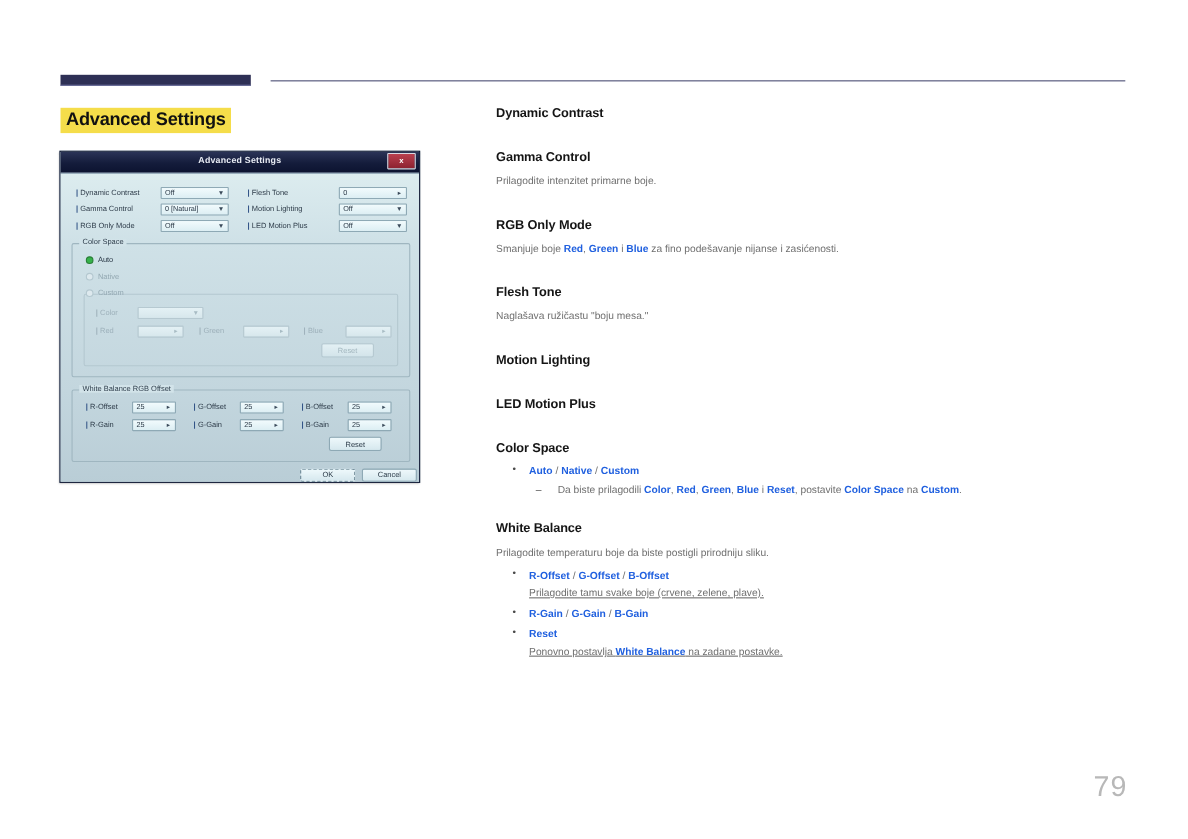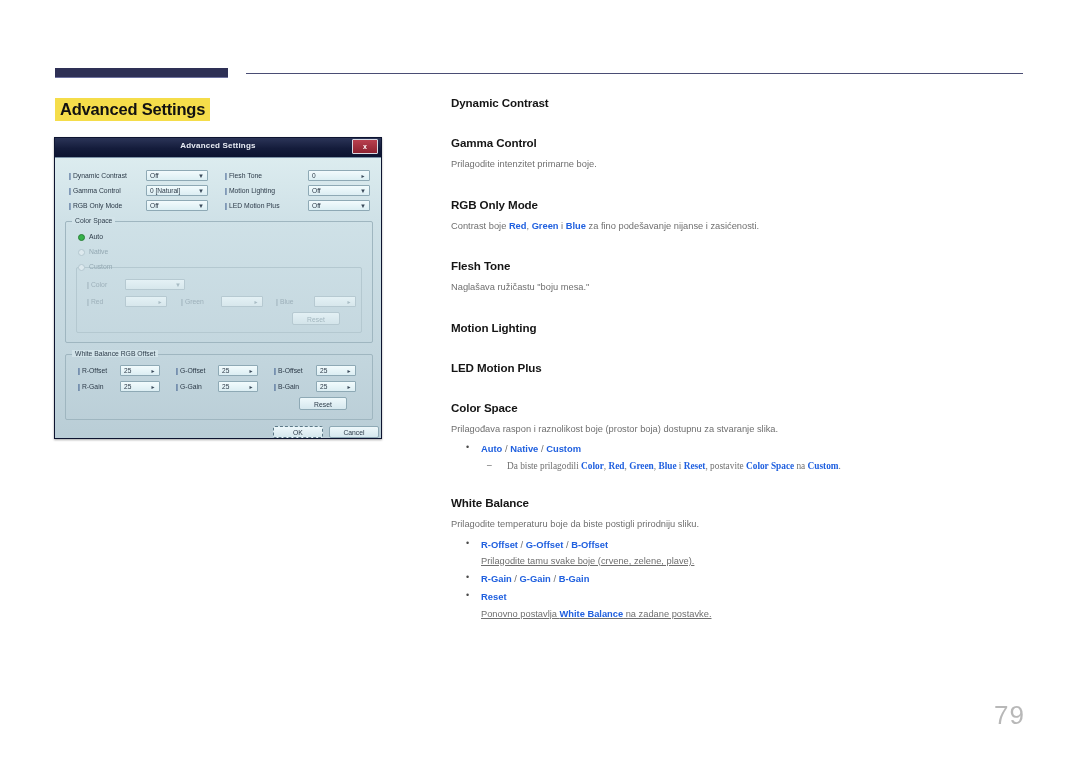--- a/index.html
+++ b/index.html
@@ -147,21 +147,21 @@
   b.blue { color: #2060df; font-weight: bold; }
   span.sep { color: #6f6f6f; font-weight: normal; }
 
   ul.b1 { list-style: none; margin: 8px 0 0 0; padding: 0; }
   ul.b1 > li { position: relative; padding-left: 30px; margin-top: 6px; }
   ul.b1 > li::before {
     content: "\2022"; position: absolute; left: 15px; top: -1px;
     color: #4a4a4a; font-size: 9px;
   }
   ul.b1 > li .lead { font-size: 9.4px; line-height: 1.3; }
-  ul.b2 { list-style: none; margin: 5px 0 0 0; padding: 0; font-family: Liberation Serif, serif; }
+  ul.b2 { list-style: none; margin: 5px 0 0 0; padding: 0; }
   ul.b2 > li { position: relative; padding-left: 26px; }
   ul.b2 > li::before {
     content: "\2013"; position: absolute; left: 6px; top: 0;
     color: #4a4a4a; font-size: 9.4px;
   }
   ul.b2 > li .sub { font-size: 9.3px; color: #6f6f6f; line-height: 1.35; }
   .sub-line { font-size: 9.3px; color: #6f6f6f; line-height: 1.35; margin-top: 4px; text-decoration: underline; }
 
   
   #page-number {
@@ -345,21 +345,21 @@
   <div class="spacer-lg"></div>
 
   <div class="blk">
     <div class="sec-title">Gamma Control</div>
     <div class="sec-desc">Prilagodite intenzitet primarne boje.</div>
   </div>
   <div class="spacer-lg"></div>
 
   <div class="blk">
     <div class="sec-title">RGB Only Mode</div>
-    <div class="sec-desc"><span>Contrast boje </span><b class="blue">Red</b><span>, </span><b class="blue">Green</b><span> i </span><b class="blue">Blue</b><span> za fino podešavanje nijanse i zasićenosti.</span></div>
+    <div class="sec-desc"><span>Smanjuje boje </span><b class="blue">Red</b><span>, </span><b class="blue">Green</b><span> i </span><b class="blue">Blue</b><span> za fino podešavanje nijanse i zasićenosti.</span></div>
   </div>
   <div class="spacer-lg"></div>
 
   <div class="blk">
     <div class="sec-title">Flesh Tone</div>
     <div class="sec-desc">Naglašava ružičastu "boju mesa."</div>
   </div>
   <div class="spacer-lg"></div>
 
   <div class="blk">
@@ -367,21 +367,20 @@
   </div>
   <div class="spacer-lg"></div>
 
   <div class="blk">
     <div class="sec-title">LED Motion Plus</div>
   </div>
   <div class="spacer-lg"></div>
 
   <div class="blk">
     <div class="sec-title">Color Space</div>
-    <div class="sec-desc">Prilagođava raspon i raznolikost boje (prostor boja) dostupnu za stvaranje slika.</div>
     <ul class="b1">
       <li>
         <div class="lead"><b class="blue">Auto</b><span class="sep"> / </span><b class="blue">Native</b><span class="sep"> / </span><b class="blue">Custom</b></div>
         <ul class="b2">
           <li>
             <div class="sub"><span>Da biste prilagodili </span><b class="blue">Color</b><span>, </span><b class="blue">Red</b><span>, </span><b class="blue">Green</b><span>, </span><b class="blue">Blue</b><span> i </span><b class="blue">Reset</b><span>, postavite </span><b class="blue">Color Space</b><span> na </span><b class="blue">Custom</b><span>.</span></div>
           </li>
         </ul>
       </li>
     </ul>

